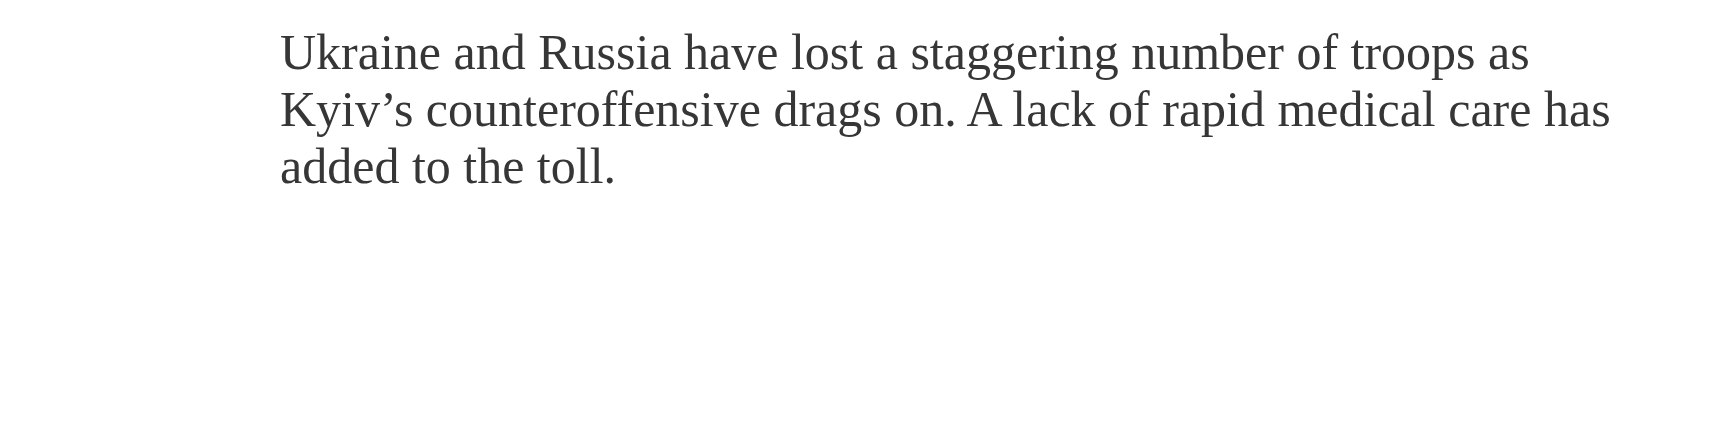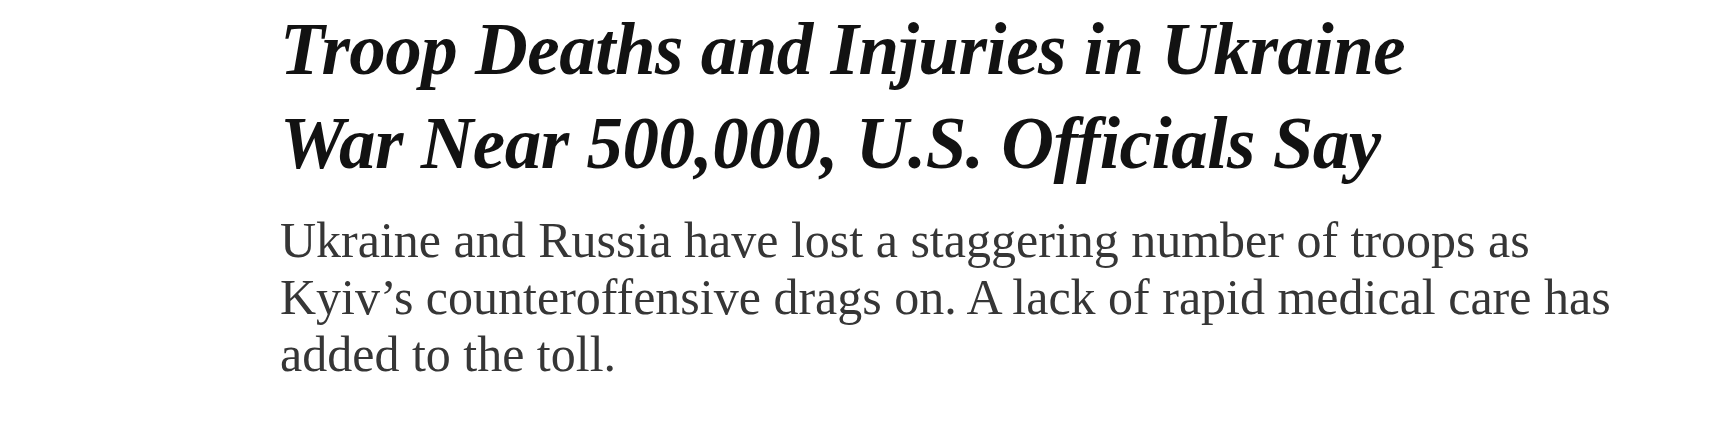--- a/index.html
+++ b/index.html
@@ -36,18 +36,16 @@
     font-size: 50px;
     line-height: 57px;
     color: var(--summary-color, #363636);
     white-space: pre-line;
   }
 </style>
 </head>
 <body>
 
 <header class="article-header">
-  <h1 class="headline">Troop Deaths and Injuries in Ukraine
-War Near 500,000, U.S. Officials Say</h1>
   <p class="summary">Ukraine and Russia have lost a staggering number of troops as
 Kyiv’s counteroffensive drags on. A lack of rapid medical care has
 added to the toll.</p>
 </header>
 
 </body></html>

